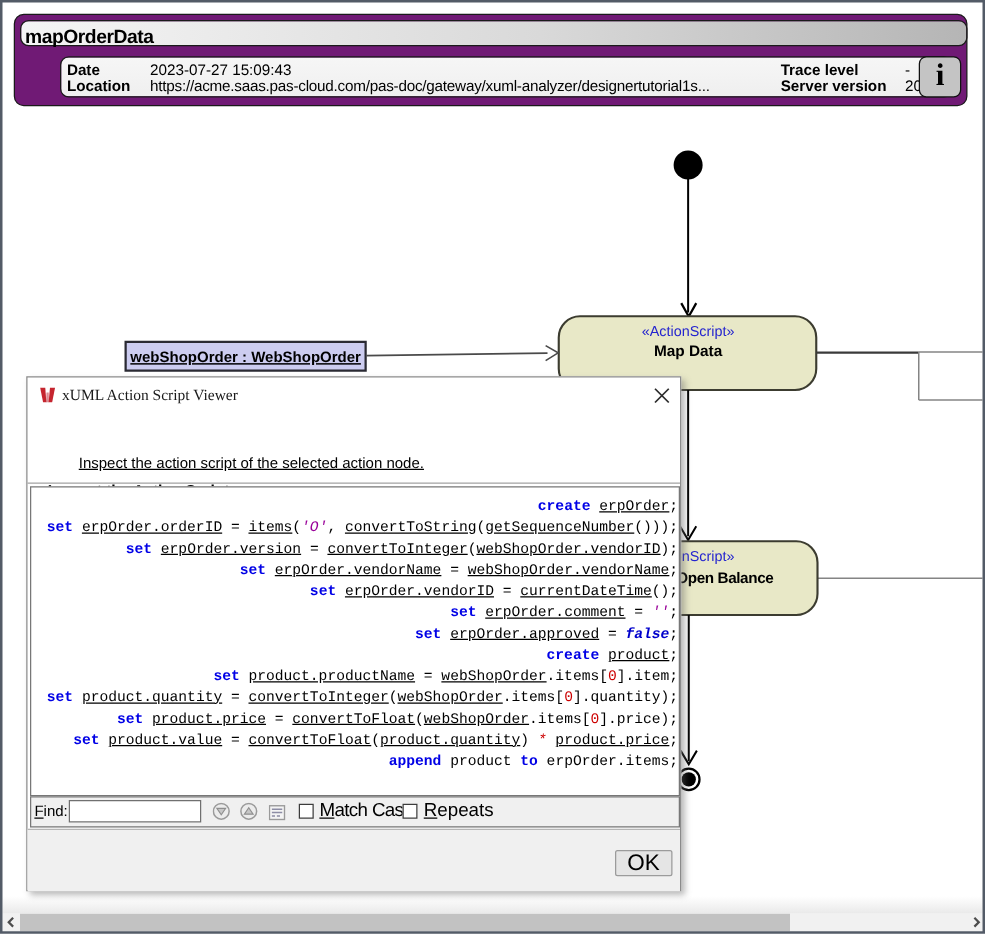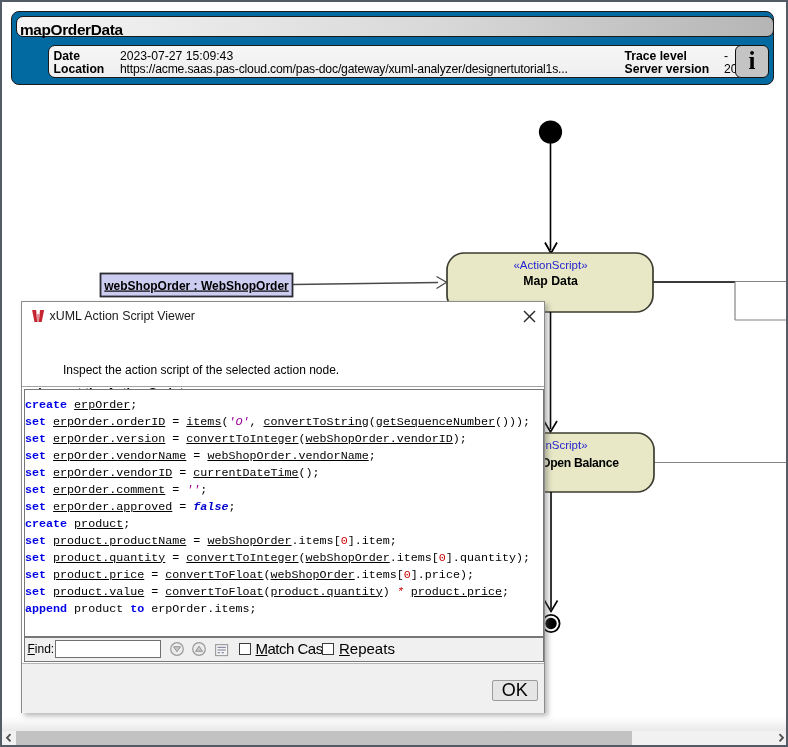--- a/index.html
+++ b/index.html
@@ -1,44 +1,44 @@
 <!DOCTYPE html>
 <html><head>
 <meta charset="utf-8">
 <style>
 html,body{margin:0;padding:0;}
 body{width:788px;height:747px;position:relative;background:#ffffff;overflow:hidden;
      font-family:"Liberation Sans",sans-serif;}
 #winborder{position:absolute;left:0;top:0;width:784px;height:743px;border:2px solid #535b67;z-index:60;pointer-events:none;}
 
-#hdr{position:absolute;left:11px;top:11px;width:761px;height:72px;background:#0369a1;
+#hdr{position:absolute;left:11px;top:11px;width:761px;height:72px;background:#701a75;
      border:1.5px solid #1a1a1a;border-radius:8px;z-index:5;}
 #titlebox{position:absolute;left:4px;top:4px;width:753px;height:19px;
      background:linear-gradient(to right,#f5f5f5 0%,#d9d9d9 55%,#b5b5b5 100%);
      border:1.5px solid #1a1a1a;border-radius:7px;
      font-size:15.4px;font-weight:bold;letter-spacing:-0.35px;color:#000;line-height:25px;padding-left:3px;}
 #infobox{position:absolute;left:4px;top:32.5px;width:712px;height:31px;
      background:linear-gradient(#f6f6f6,#efefef);
      border:1.5px solid #1a1a1a;border-radius:7px;font-size:12.2px;color:#000;margin-left:32px;}
 .ib{position:absolute;line-height:13.6px;white-space:nowrap;top:4px;}
 #ibtn{position:absolute;left:723px;top:32.5px;width:32px;height:31px;background:#c4c4c4;
      border:1.5px solid #111;border-radius:6px;text-align:center;
      font-family:"Liberation Serif",serif;font-weight:bold;font-size:25px;line-height:30px;color:#000;}
 
 #dlg{position:absolute;left:21px;top:301px;width:521.5px;height:409.5px;background:#ffffff;
      border:1px solid #8b8b8b;z-index:10;box-shadow:3px 3px 5px rgba(100,100,100,0.45);}
-#dlgtitle{position:absolute;left:27.6px;top:6.5px;font-size:12.4px;line-height:14px;color:#1a1a1a;}
+#dlgtitle{position:absolute;left:27.6px;top:6.5px;font-size:12.4px;line-height:14px;color:#1a1a1a;font-family:Liberation Serif, serif;}
 #xclose{position:absolute;left:501px;top:8px;width:13px;height:13px;}
 #dheading{position:absolute;left:16.2px;top:39.5px;font-size:12.6px;line-height:15px;letter-spacing:-0.1px;font-weight:bold;color:#000;margin-top:44px;}
-#ddesc{position:absolute;left:41px;top:60.7px;font-size:12px;line-height:14px;color:#000;}
+#ddesc{position:absolute;left:41px;top:60.7px;font-size:12px;line-height:14px;color:#000;text-decoration:underline;}
 #dsep{position:absolute;left:0px;top:84px;width:100%;height:0;border-top:1px solid #a3a3a3;}
 #codebox{position:absolute;left:2px;top:87px;width:517.5px;height:239px;background:#fff;
      border:1px solid #777;overflow:hidden;
      font-family:"Liberation Mono",monospace;font-size:11.7px;line-height:17px;white-space:pre;
-     padding:6.5px 0 0 0px;color:#000;}
+     padding:6.5px 0 0 0px;color:#000;text-align:right;}
 #codebox .k{color:#0000e6;font-weight:bold;}
 #codebox u{text-decoration:underline;}
 #codebox .s{color:#990099;font-style:italic;}
 #codebox .n{color:#cc0000;}
 #codebox .f{color:#0000cc;font-style:italic;font-weight:bold;}
 #codebox .m{color:#cc0000;font-style:italic;}
 #findbar{position:absolute;left:2px;top:335px;width:517.5px;height:23px;background:#f0f0f0;
      border:1px solid #777;}
 #findlabel{position:absolute;left:2.5px;top:4.1px;font-size:12px;line-height:14px;color:#000;}
 #findinput{position:absolute;left:29.5px;top:2px;width:104.5px;height:16px;background:#fff;border:1px solid #707070;}

